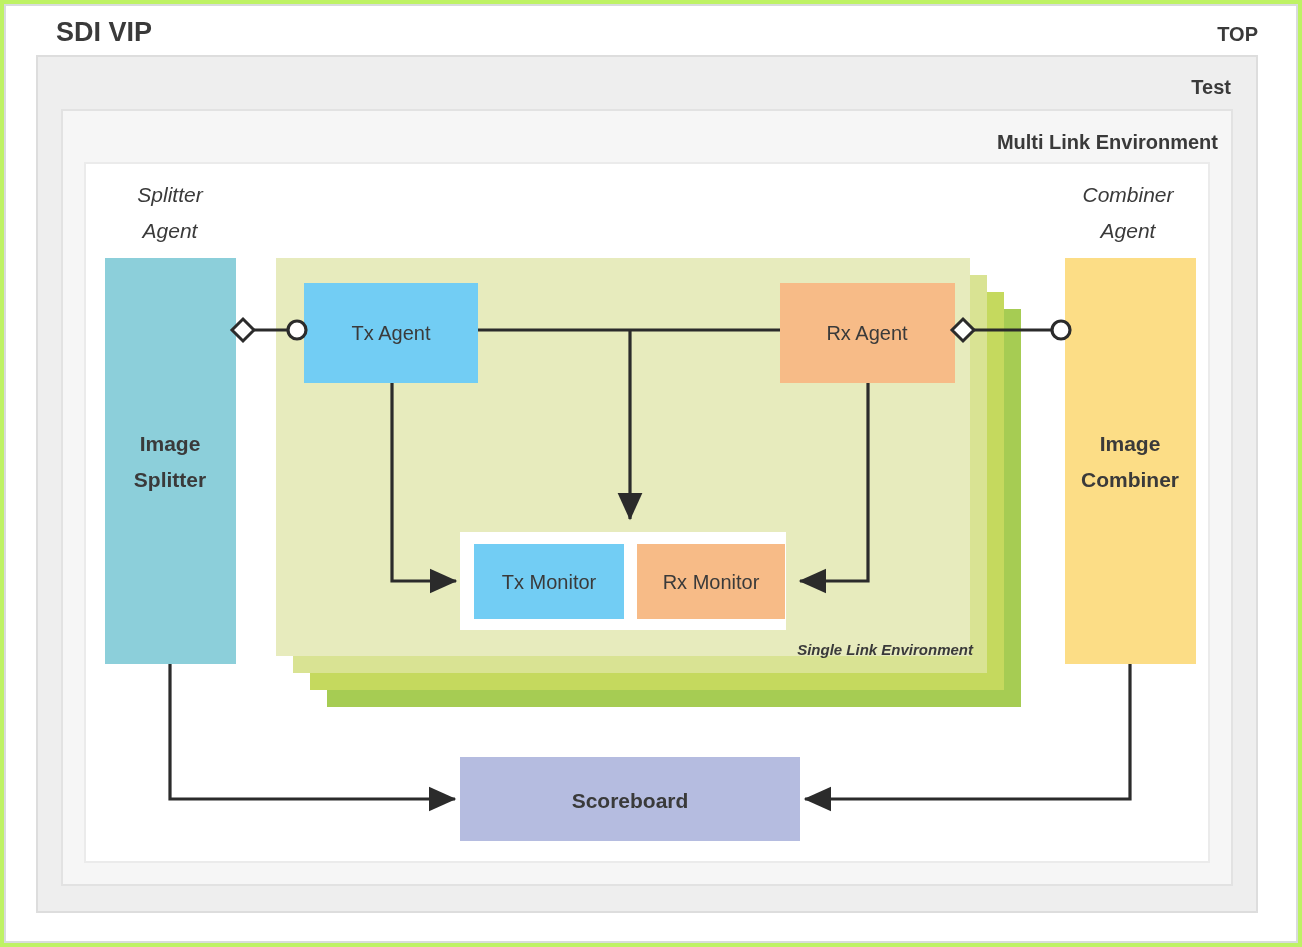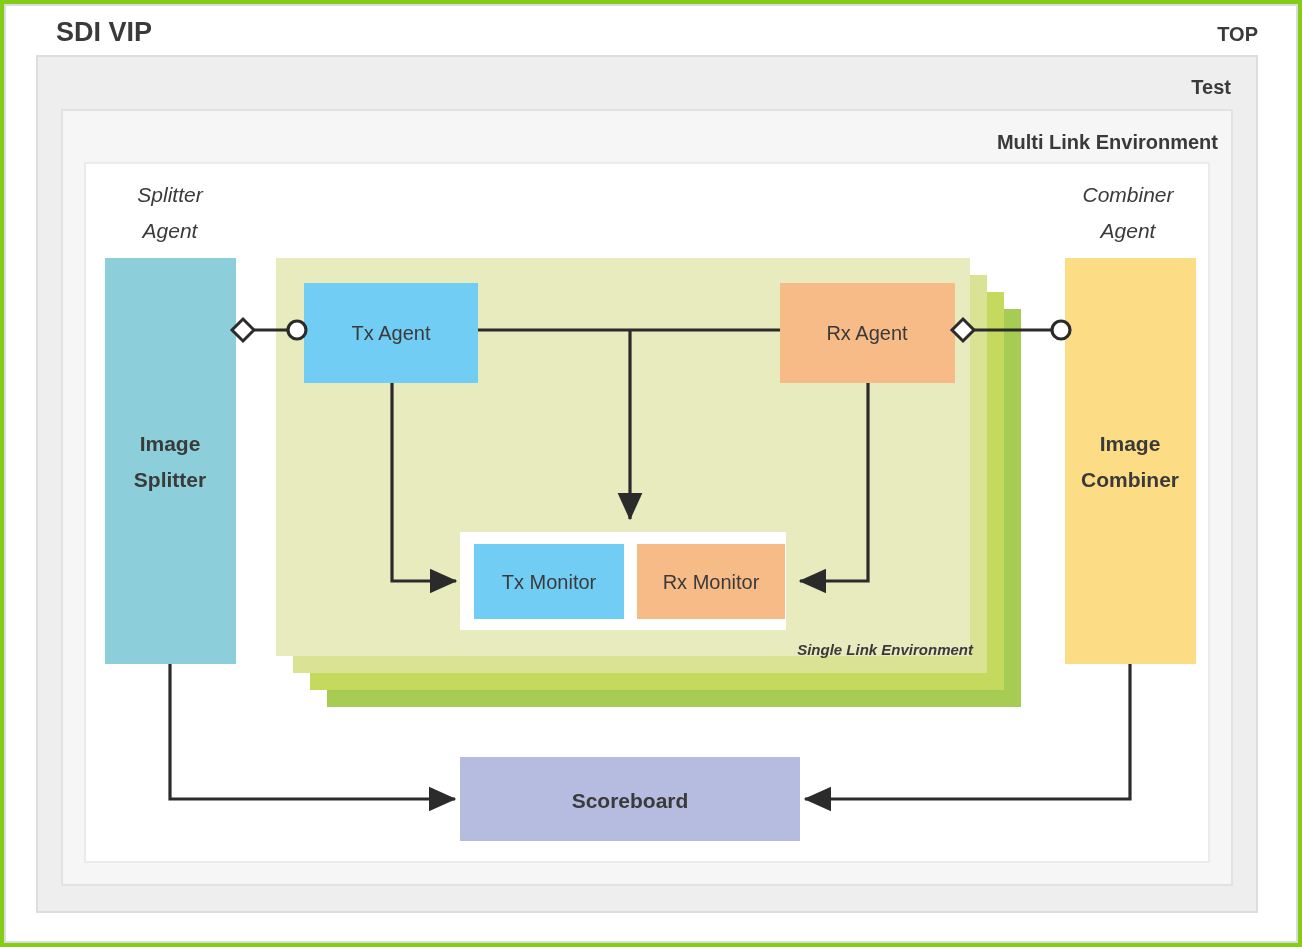--- a/index.html
+++ b/index.html
@@ -7,21 +7,21 @@
     padding: 0;
     background: #ffffff;
   }
   body {
     font-family: "Liberation Sans", sans-serif;
   }
   #canvas {
     position: relative;
     width: 1302px;
     height: 947px;
-    background: #84cc16;
+    background: #bef264;
     overflow: hidden;
   }
   svg#diagram {
     position: absolute;
     top: 0;
     left: 0;
     width: 1302px;
     height: 947px;
     display: block;
   }

